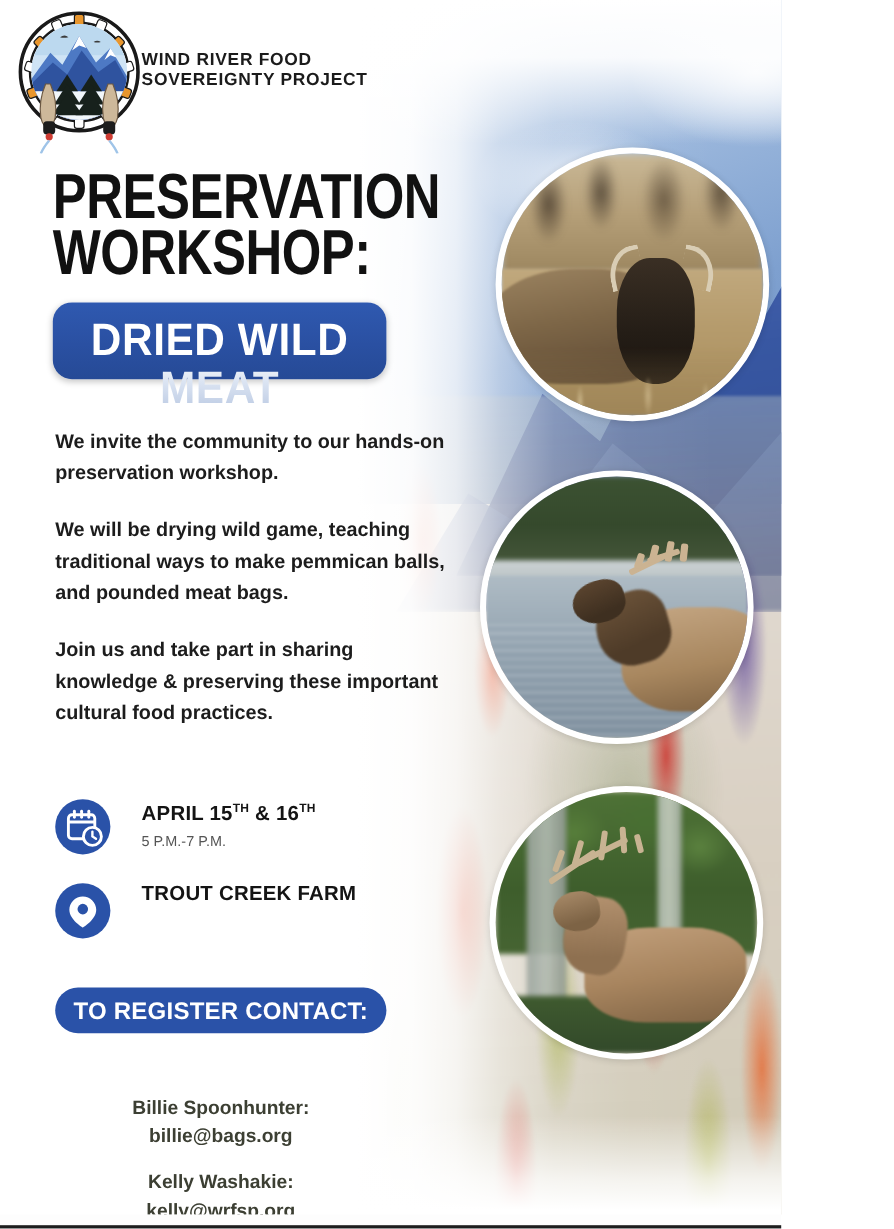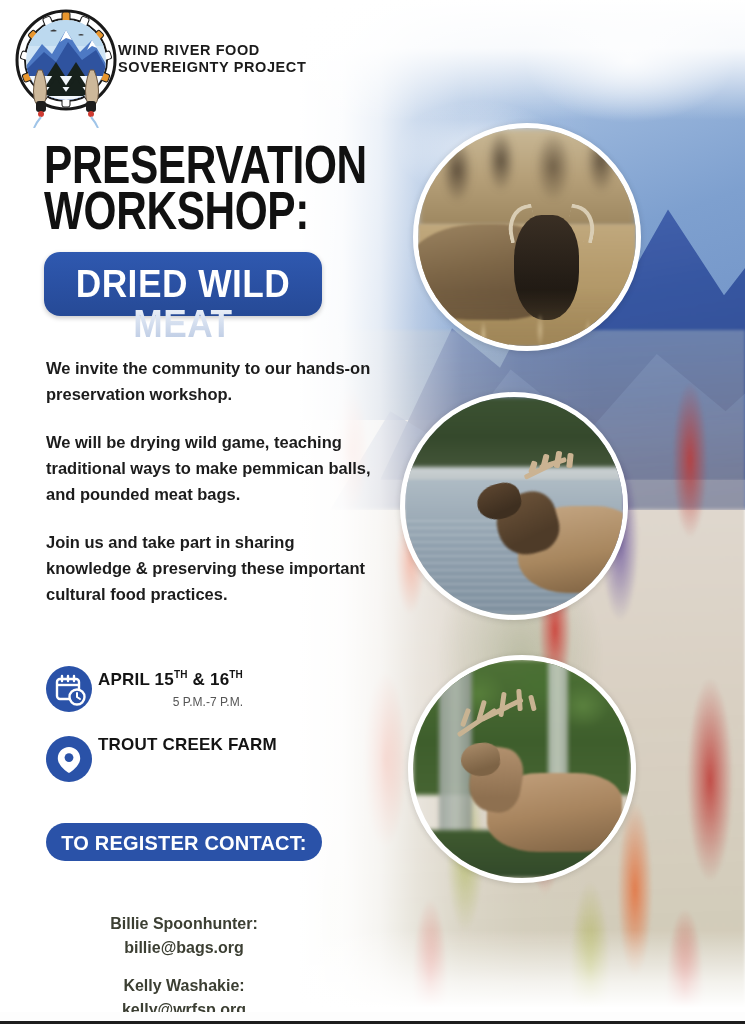--- a/index.html
+++ b/index.html
@@ -6,21 +6,21 @@
     margin: 0;
     padding: 0;
     background: #ffffff;
   }
   body {
     font-family: "Liberation Sans", sans-serif;
   }
 
   .poster {
     position: relative;
-    width: 745px;
+    width: 651px;
     height: 1024px;
     overflow: hidden;
     background: #ffffff;
   }
 
   
   .bg-art {
     position: absolute;
     left: 0; top: 0;
     width: 745px;
@@ -209,21 +209,21 @@
 
   .icon-circle {
     position: absolute;
     left: 0; top: 2px;
     width: 46px; height: 46px;
     border-radius: 50%;
     background: #2a52a8;
   }
   .info-text {
     position: absolute;
-    left: 52px; top: 0; text-align: right;
+    left: 72px; top: 0;
   }
   .info-title {
     font-size: 17px;
     font-weight: bold;
     letter-spacing: .2px;
     color: #141414;
     line-height: 22px;
     white-space: nowrap;
   }
   .info-title sup {

